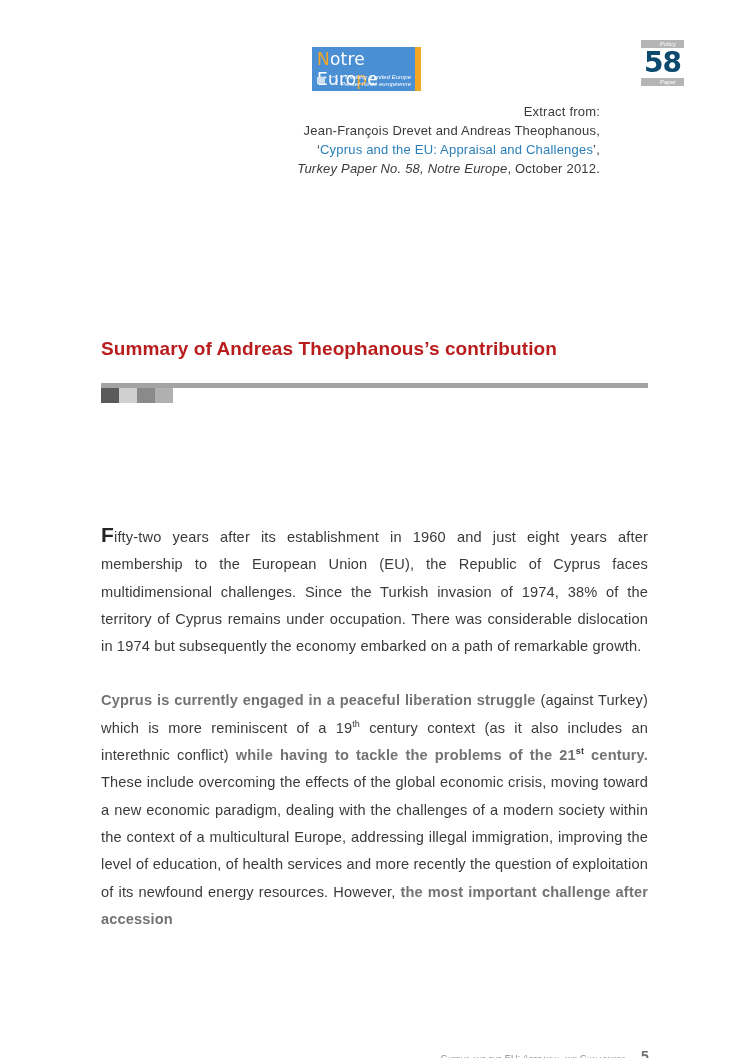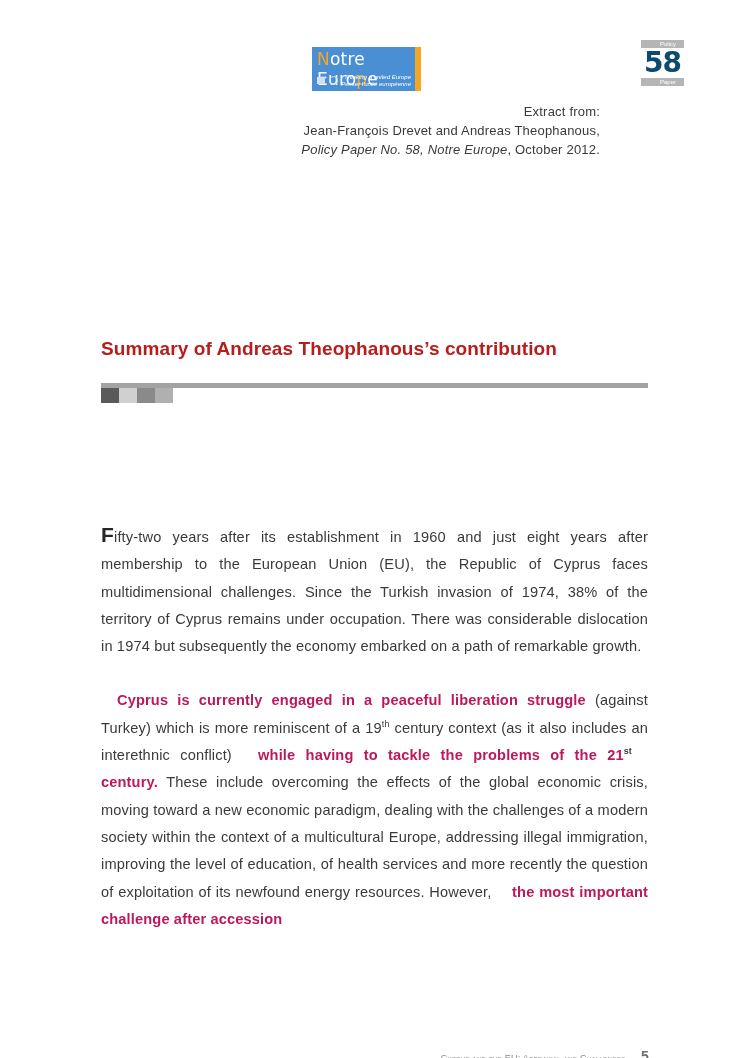--- a/index.html
+++ b/index.html
@@ -39,21 +39,21 @@
              color: #b91c1c; letter-spacing: 0.1px; }
   .rule { position: absolute; left: 101px; top: 383px; width: 547px; height: 5px; background: #a3a3a3; }
   .squares { position: absolute; left: 101px; top: 388px; height: 15px; display: flex; }
   .squares span { width: 18px; height: 15px; display: block; }
 
   
   .body { position: absolute; left: 101px; top: 524px; width: 547px; font-size: 14.6px; line-height: 27.3px;
           color: #3a3a3a; text-align: justify; letter-spacing: 0.15px; }
   .body p { margin: 0 0 27px 0; }
   .body .dropcap { font-size: 21px; font-weight: bold; color: #262626; line-height: 1; }
-  .body b { color: #be185d; margin-left: 16px; }
+  .body b { color: #737373; }
   .body sup { font-size: 9px; line-height: 0; }
 
   
   .footer { position: absolute; right: 99px; top: 1036px; font-size: 9px; color: #8a8a8a;
             font-variant: small-caps; letter-spacing: 0.3px; margin-top: 12px; }
   .footer .dash { margin: 0 3px; }
   .footer .page { font-size: 14px; font-weight: bold; color: #707070; font-variant: normal; }
 </style>
 </head>
 <body>
@@ -71,21 +71,22 @@
 
 <div class="badge">
   <div class="top">Policy</div>
   <div class="num">58</div>
   <div class="bot">Paper</div>
 </div>
 
 <div class="extract">
   <div>Extract from:</div>
   <div>Jean-François Drevet and Andreas Theophanous,</div>
-  <div><em>Policy Paper No. 58, Notre Europe</em><span>, October 2012.</span></div>
+  <div><span>‘</span><span class="link">Cyprus and the EU: Appraisal and Challenges</span><span>’,</span></div>
+  <div><em>Turkey Paper No. 58, Notre Europe</em><span>, October 2012.</span></div>
 </div>
 
 <h1 class="heading" style="margin:0;">Summary of Andreas Theophanous’s contribution</h1>
 <div class="rule"></div>
 <div class="squares">
   <span style="background:#5a5a5a"></span>
   <span style="background:#d0d0d0"></span>
   <span style="background:#8a8a8a"></span>
   <span style="background:#b0b0b0"></span>
 </div>

